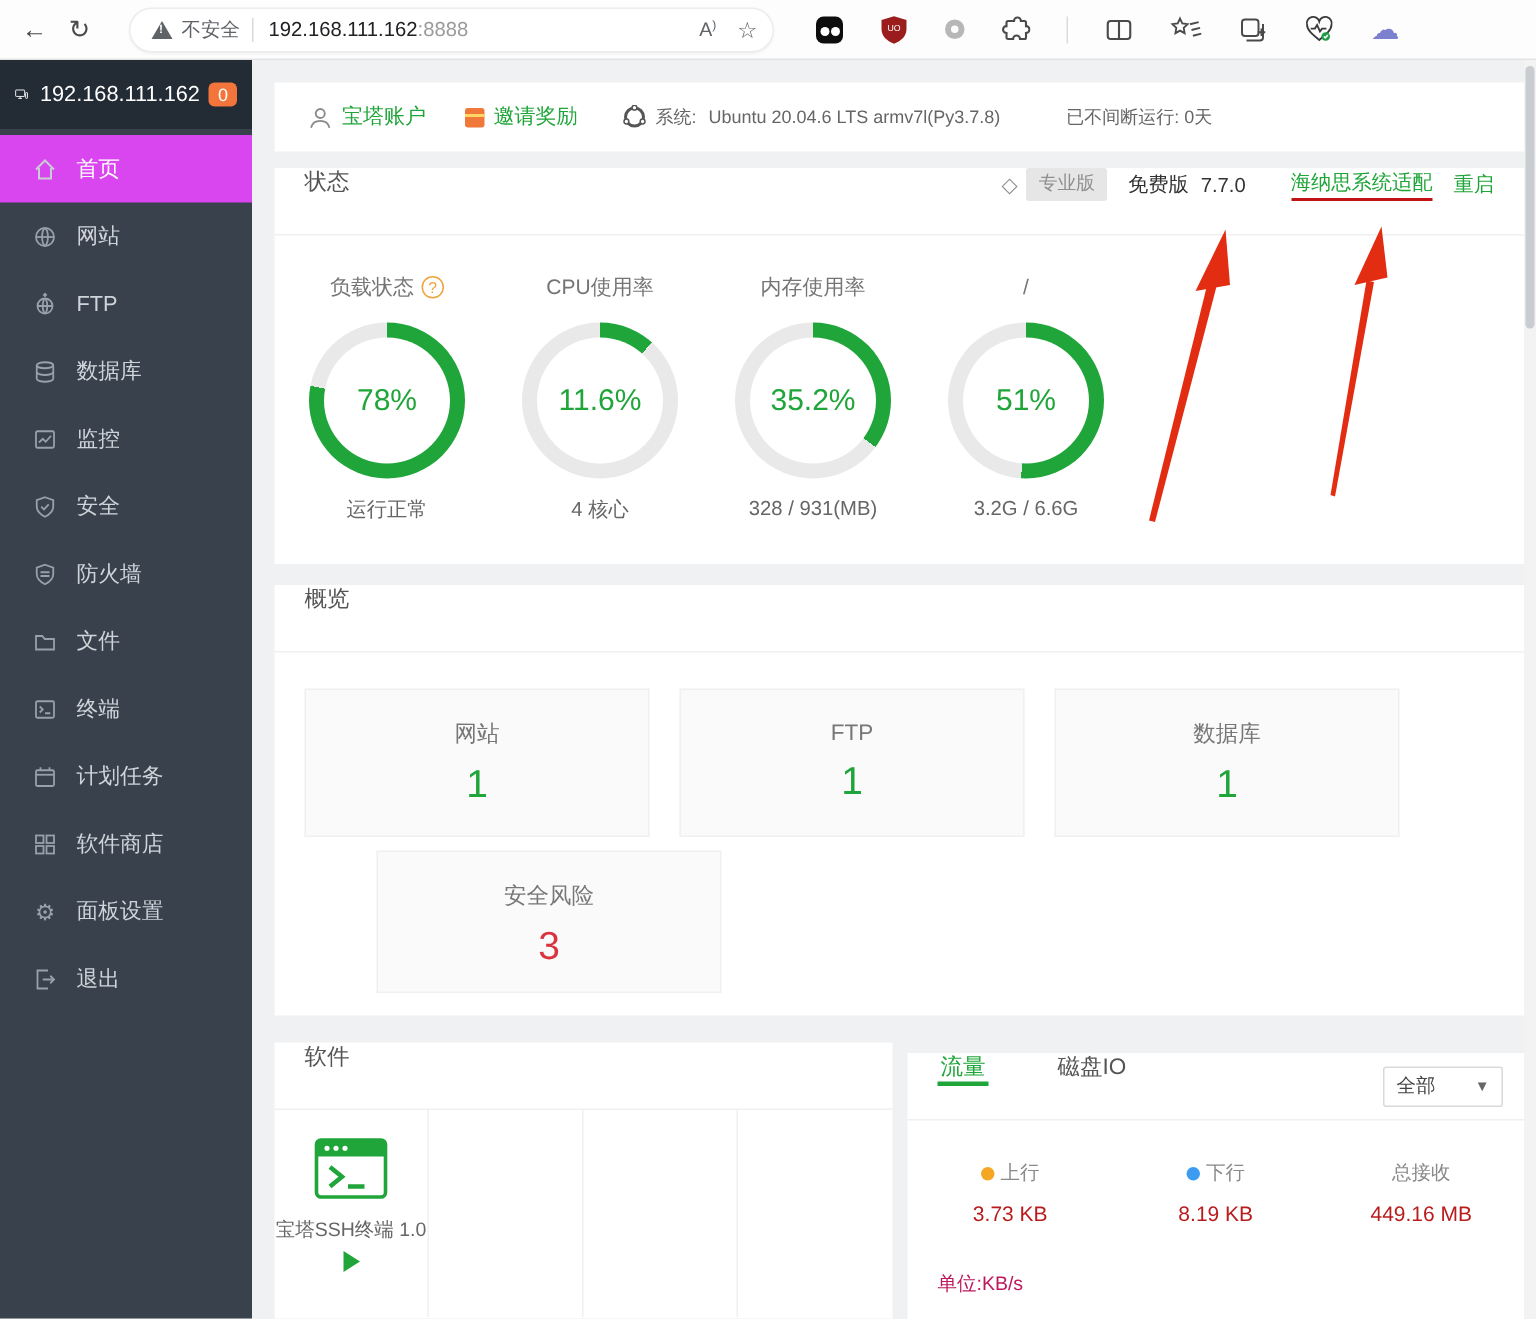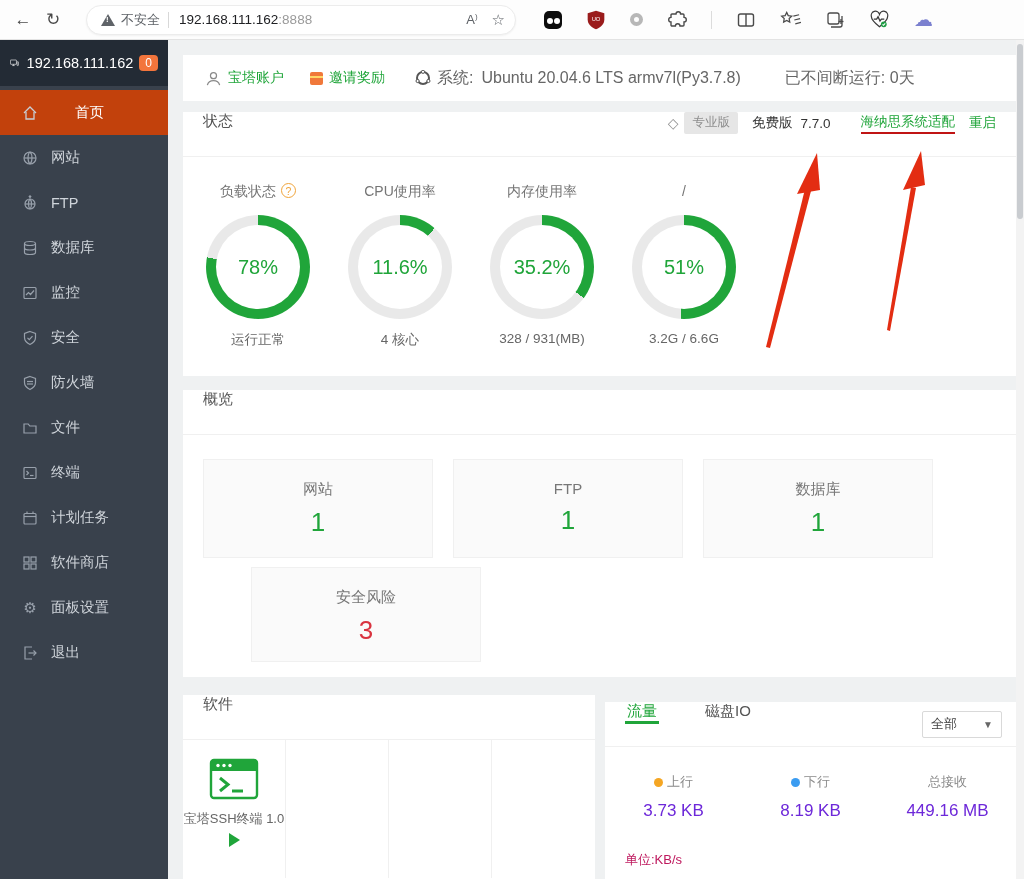--- a/index.html
+++ b/index.html
@@ -28,33 +28,33 @@
   .tb-div { width:1px; height:18px; background:#dcdcdc; }
   .svgico { display:block; }
   .cloudico { font-size:19px; color:#7b80cf; }
 
   
   #sidebar { position:absolute; left:0; top:40px; width:168px; height:839px; background:#39414c; }
   #sb-head { height:46px; background:#232b35; display:flex; align-items:center; padding:0 10px; }
   #sb-head .ip { color:#fff; font-size:14.5px; margin-left:8px; }
   #sb-badge { background:#f3753c; color:#fff; font-size:12px; border-radius:4px; padding:1px 6px; margin-left:6px; }
   .sb-item { height:45px; display:flex; align-items:center; padding-left:22px; cursor:pointer; color:#cfd4da; font-size:14.5px; }
-  .sb-item.active { background:#c2410c; color:#fff;gap:24px; }
+  .sb-item.active { background:#d946ef; color:#fff; }
   .sb-item svg { margin-right:13px; }
   .sb-item .uni { width:16px; margin-right:13px; color:#98a0ab; font-size:15px; text-align:center; }
   #sb-menu { padding-top:4px; }
 
   
   .card { position:absolute; background:#fff; }
   .card-head { height:45px; border-bottom:1px solid #f0f0f0; display:flex; align-items:flex-start; padding:0 20px; }
   .card-title { font-size:15px; color:#555; }
 
   #infobar { left:183px; top:55px; width:833px; height:46px; background:#fff; position:absolute; display:flex; align-items:center; padding:0 22px; }
   .ib-link { color:#20a53a; font-size:14px; margin-right:6px; cursor:pointer; }
-  .ib-text { color:#666; font-size:16px; }
+  .ib-text { color:#666; font-size:12px; }
   .gift { width:13px; height:13px; background:#f0783a; border-radius:2px; position:relative; margin-right:6px; }
   .gift:after { content:""; position:absolute; left:0; top:4px; width:13px; height:2px; background:#ffd766; }
   .personico, .ubuntuico { margin-right:6px; }
 
   #statuscard { left:183px; top:112px; width:833px; height:264px; }
   .st-right { margin-left:auto; display:flex; align-items:center; gap:14px; }
   .pro-badge { background:#e6e6e6; color:#8f8f8f; font-size:12.5px; padding:2px 8px 3px; border-radius:2px; }
   .diamond { color:#8f8f8f; font-size:14px; margin-right:-8px; }
   .ver-text { color:#333; font-size:13.5px; }
   .green-link { color:#20a53a; font-size:13.5px; cursor:pointer; }
@@ -84,21 +84,21 @@
 
   #trafficcard { left:605px; top:702px; width:411px; height:184px; }
   .tab { font-size:15px; color:#555; margin-right:44px; display:flex; align-items:center; cursor:pointer; border-bottom:3px solid transparent; padding:0 2px; }
   .tab.active { color:#20a53a; border-bottom-color:#20a53a; }
   .t-select { margin-left:auto; align-self:center; width:80px; height:27px; border:1px solid #d9d9d9; border-radius:2px; font-size:13px; color:#444; display:flex; align-items:center; padding:0 8px; cursor:pointer; background:#fff; }
   .t-select .chev { margin-left:auto; font-size:10px; color:#666; }
   #t-stats { display:flex; padding-top:26px; }
   .tstat { flex:1; text-align:center; }
   .tstat-label { font-size:13px; color:#8a8a8a; }
   .dot { width:9px; height:9px; border-radius:50%; display:none; vertical-align:-1px; margin-right:4px; }
-  .tstat-value { font-size:17px; color:#6d28d9; margin-top:10px; }
+  .tstat-value { font-size:14px; color:#b91c1c; margin-top:10px; }
   #t-unit { font-size:13px; color:#be185d; margin:30px 0 0 20px; }
 
   
   #scrollbar { position:absolute; right:0; top:40px; width:8px; height:839px; background:#f3f3f3; }
   #scrollthumb { position:absolute; top:4px; left:1px; width:6px; height:175px; background:#c9ccd0; border-radius:3px; }
 
   #arrows { position:absolute; left:0; top:0; width:1024px; height:879px; pointer-events:none; z-index:50; }
 </style>
 </head>
 <body>

